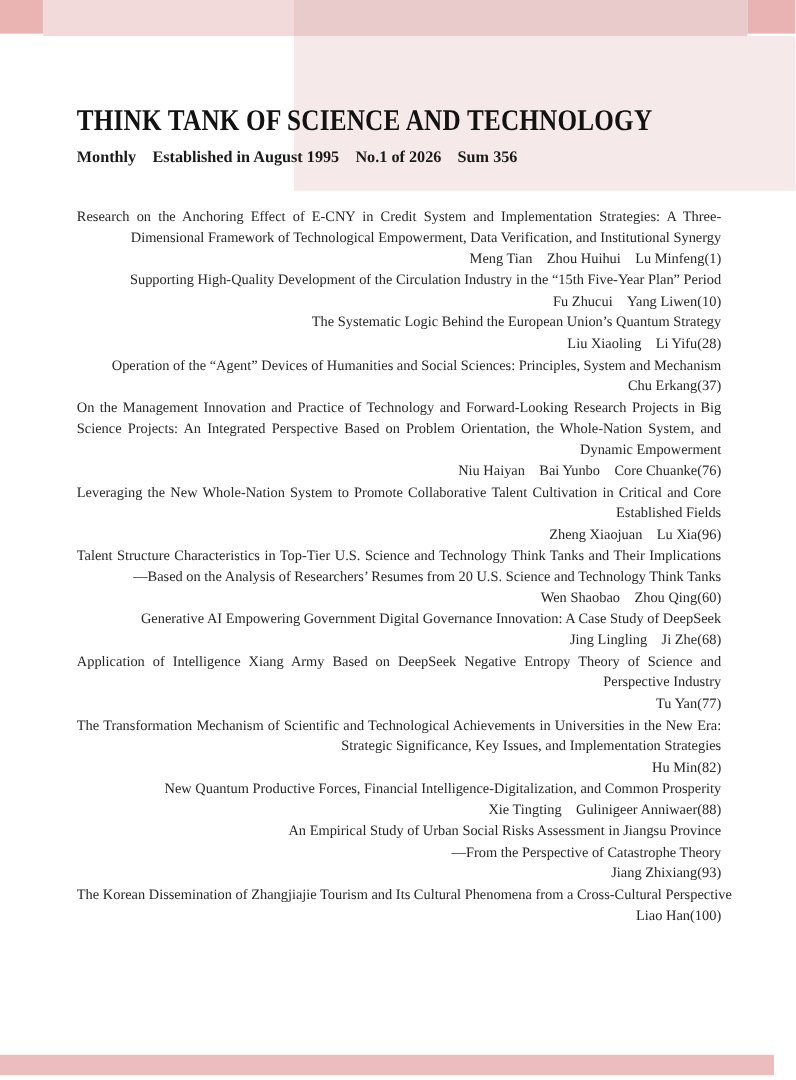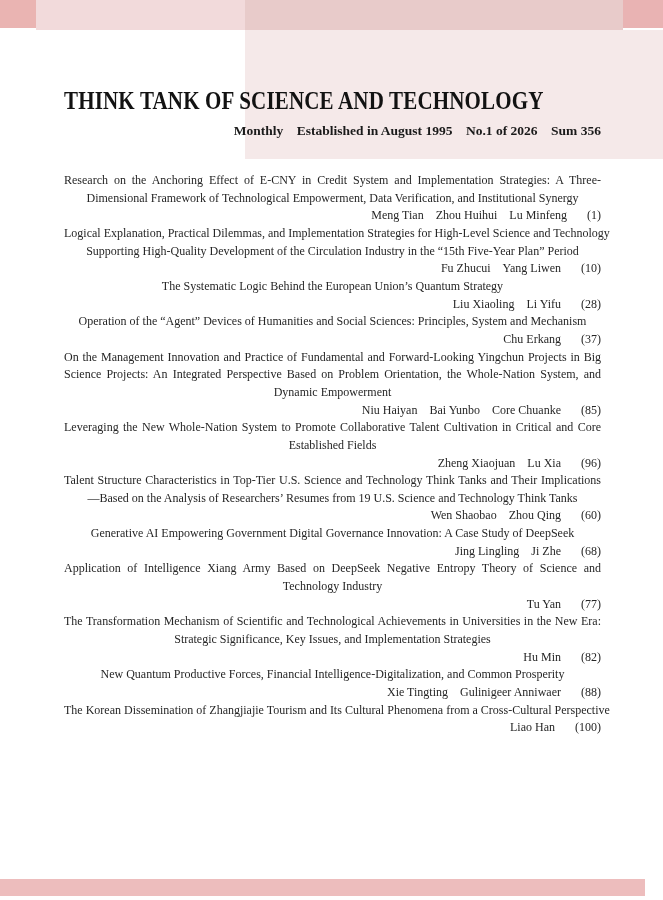--- a/index.html
+++ b/index.html
@@ -19,33 +19,33 @@
 
   
   .journal-title{
     position:absolute;left:64px;top:86px;margin:0;
     font-size:25px;font-weight:bold;color:#121212;line-height:30px;
     white-space:nowrap;letter-spacing:.2px;
     transform:scaleX(.84);transform-origin:left center;
   }
   .journal-subtitle{
     position:absolute;left:64px;top:123px;width:537px;
-    text-align:right;font-size:13.5px;font-weight:bold;color:#1a1a1a;
+    font-size:13.5px;font-weight:bold;color:#1a1a1a;
     white-space:nowrap;
   }
 
   
   .toc{
     position:absolute;left:64px;top:172px;width:537px;
     font-size:12px;line-height:17.66px;color:#262626;
   }
   .entry{margin:0;}
-  .tline{white-space:nowrap;text-align:center;}
+  .tline{white-space:nowrap;text-align:right;}
   .tline.just{text-align:justify;text-align-last:justify;}
-  .leader-row{display:flex;align-items:flex-end;height:17.66px;gap:20px;}
+  .leader-row{display:flex;align-items:flex-end;height:17.66px;}
   .dots{
     flex:1 1 auto;min-width:8px;
     background-image:radial-gradient(circle,#4d4d4d 0.8px,rgba(0,0,0,0) 0.95px);
     background-size:4.6px 4px;background-repeat:repeat-x;
     background-position:left bottom 4.5px;
   }
   .authors{white-space:pre;flex:0 0 auto;}
   .page-num{white-space:pre;flex:0 0 auto;}
 </style>
 </head>
@@ -65,21 +65,20 @@
     <div class="entry">
       <div class="tline just">Research on the Anchoring Effect of E-CNY in Credit System and Implementation Strategies: A Three-</div>
       <div class="tline">Dimensional Framework of Technological Empowerment, Data Verification, and Institutional Synergy</div>
       <div class="leader-row">
         <span class="dots"></span>
         <span class="authors">Meng Tian  Zhou Huihui  Lu Minfeng</span>
         <span class="page-num">(1)</span>
       </div>
     </div>
     <div class="entry">
-      <div class="tline just">Logical Explanation, Practical Dilemmas, and Implementation Strategies for High-Level Science and Technology</div>
       <div class="tline">Supporting High-Quality Development of the Circulation Industry in the “15th Five-Year Plan” Period</div>
       <div class="leader-row">
         <span class="dots"></span>
         <span class="authors">Fu Zhucui  Yang Liwen</span>
         <span class="page-num">(10)</span>
       </div>
     </div>
     <div class="entry">
       <div class="tline">The Systematic Logic Behind the European Union’s Quantum Strategy</div>
       <div class="leader-row">
@@ -90,58 +89,58 @@
     </div>
     <div class="entry">
       <div class="tline">Operation of the “Agent” Devices of Humanities and Social Sciences: Principles, System and Mechanism</div>
       <div class="leader-row">
         <span class="dots"></span>
         <span class="authors">Chu Erkang</span>
         <span class="page-num">(37)</span>
       </div>
     </div>
     <div class="entry">
-      <div class="tline just">On the Management Innovation and Practice of Fundamental and Forward-Looking Yingchun Projects in Big</div>
+      <div class="tline just">On the Management Innovation and Practice of Technology and Forward-Looking Research Projects in Big</div>
       <div class="tline just">Science Projects: An Integrated Perspective Based on Problem Orientation, the Whole-Nation System, and</div>
       <div class="tline">Dynamic Empowerment</div>
       <div class="leader-row">
         <span class="dots"></span>
         <span class="authors">Niu Haiyan  Bai Yunbo  Core Chuanke</span>
-        <span class="page-num">(85)</span>
+        <span class="page-num">(76)</span>
       </div>
     </div>
     <div class="entry">
       <div class="tline just">Leveraging the New Whole-Nation System to Promote Collaborative Talent Cultivation in Critical and Core</div>
       <div class="tline">Established Fields</div>
       <div class="leader-row">
         <span class="dots"></span>
         <span class="authors">Zheng Xiaojuan  Lu Xia</span>
         <span class="page-num">(96)</span>
       </div>
     </div>
     <div class="entry">
       <div class="tline just">Talent Structure Characteristics in Top-Tier U.S. Science and Technology Think Tanks and Their Implications</div>
-      <div class="tline">—Based on the Analysis of Researchers’ Resumes from 19 U.S. Science and Technology Think Tanks</div>
+      <div class="tline">—Based on the Analysis of Researchers’ Resumes from 20 U.S. Science and Technology Think Tanks</div>
       <div class="leader-row">
         <span class="dots"></span>
         <span class="authors">Wen Shaobao  Zhou Qing</span>
         <span class="page-num">(60)</span>
       </div>
     </div>
     <div class="entry">
       <div class="tline">Generative AI Empowering Government Digital Governance Innovation: A Case Study of DeepSeek</div>
       <div class="leader-row">
         <span class="dots"></span>
         <span class="authors">Jing Lingling  Ji Zhe</span>
         <span class="page-num">(68)</span>
       </div>
     </div>
     <div class="entry">
       <div class="tline just">Application of Intelligence Xiang Army Based on DeepSeek Negative Entropy Theory of Science and</div>
-      <div class="tline">Technology Industry</div>
+      <div class="tline">Perspective Industry</div>
       <div class="leader-row">
         <span class="dots"></span>
         <span class="authors">Tu Yan</span>
         <span class="page-num">(77)</span>
       </div>
     </div>
     <div class="entry">
       <div class="tline just">The Transformation Mechanism of Scientific and Technological Achievements in Universities in the New Era:</div>
       <div class="tline">Strategic Significance, Key Issues, and Implementation Strategies</div>
       <div class="leader-row">
@@ -152,20 +151,29 @@
     </div>
     <div class="entry">
       <div class="tline">New Quantum Productive Forces, Financial Intelligence-Digitalization, and Common Prosperity</div>
       <div class="leader-row">
         <span class="dots"></span>
         <span class="authors">Xie Tingting  Gulinigeer Anniwaer</span>
         <span class="page-num">(88)</span>
       </div>
     </div>
     <div class="entry">
+      <div class="tline">An Empirical Study of Urban Social Risks Assessment in Jiangsu Province</div>
+      <div class="tline">—From the Perspective of Catastrophe Theory</div>
+      <div class="leader-row">
+        <span class="dots"></span>
+        <span class="authors">Jiang Zhixiang</span>
+        <span class="page-num">(93)</span>
+      </div>
+    </div>
+    <div class="entry">
       <div class="tline">The Korean Dissemination of Zhangjiajie Tourism and Its Cultural Phenomena from a Cross-Cultural Perspective</div>
       <div class="leader-row">
         <span class="dots"></span>
         <span class="authors">Liao Han</span>
         <span class="page-num">(100)</span>
       </div>
     </div>
   </div>
 
 </body></html>

